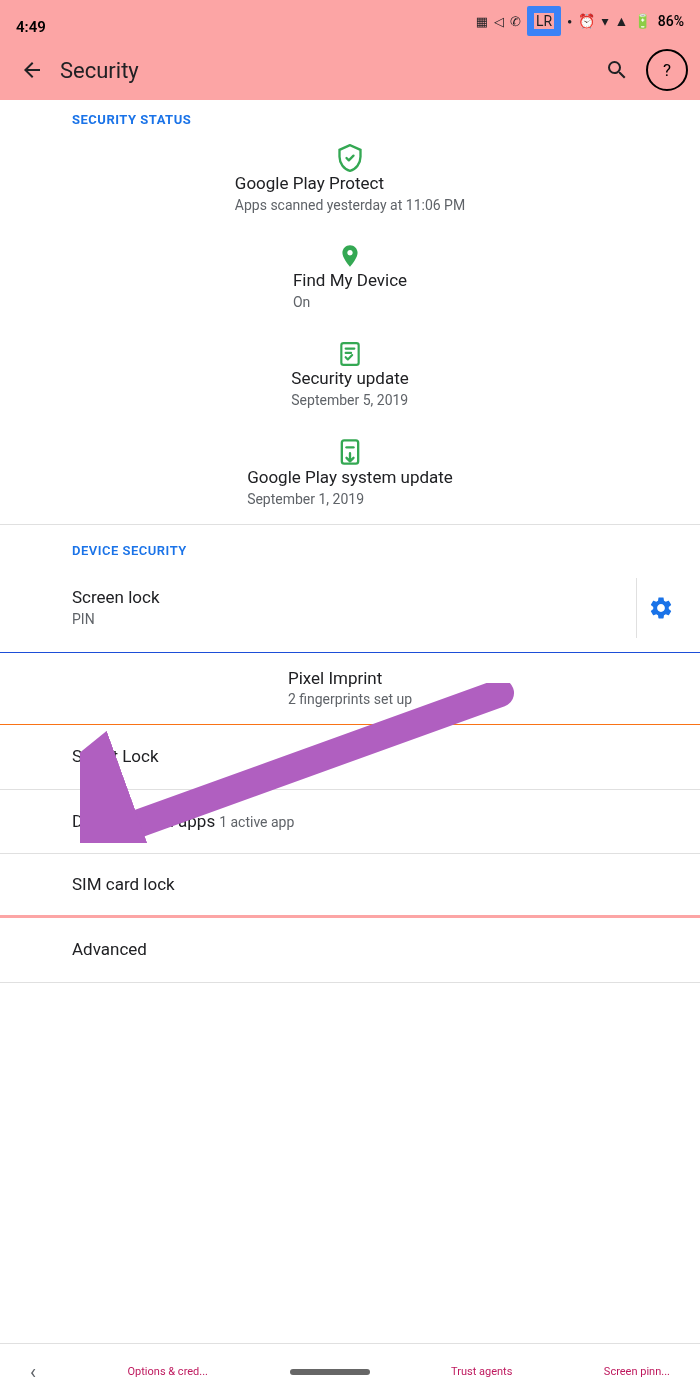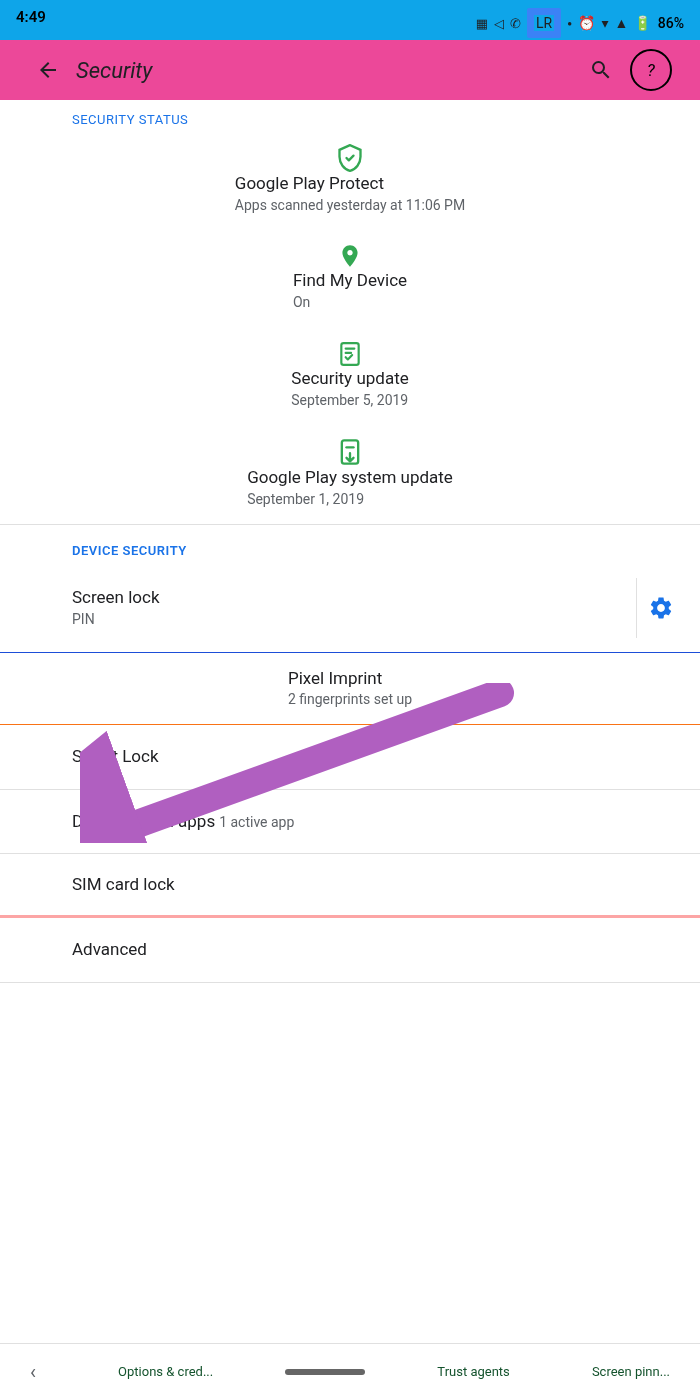--- a/index.html
+++ b/index.html
@@ -9,23 +9,23 @@
       font-family: 'Roboto', Arial, sans-serif;
       background: #fff;
       color: #202124;
       overflow-x: hidden;
     }
 
     
     .status-bar {
       display: flex;
       justify-content: space-between;
-      align-items: flex-start;
+      align-items: flex-end;
       padding: 8px 16px 4px 16px;
-      background: #0ea5e9;
+      background: #fca5a5;
       height: 40px;
     }
     .status-time {
       font-size: 15px;
       font-weight: 600;
       color: #000;
     }
     .status-icons {
       display: flex;
       align-items: center;
@@ -34,24 +34,23 @@
     .status-battery {
       font-size: 14px;
       font-weight: 500;
       color: #000;
     }
 
     
     .toolbar {
       display: flex;
       align-items: center;
-      padding: 4px 28px;
+      padding: 4px 12px;
       height: 60px;
-      background: #ec4899;
-      font-style: italic;
+      background: #fca5a5;
     }
     .toolbar-back {
       width: 40px;
       height: 40px;
       display: flex;
       align-items: center;
       justify-content: center;
       cursor: pointer;
       font-size: 22px;
       color: #000;
@@ -185,43 +184,43 @@
       width: 700px;
       height: 56px;
       background: #fff;
       border-top: 1px solid #e0e0e0;
       display: flex;
       align-items: center;
       justify-content: space-between;
       padding: 0 20px;
     }
     .bottom-nav-item {
-      font-size: 13px;
-      color: #14532d;
+      font-size: 11px;
+      color: #be185d;
       cursor: pointer;
       padding: 8px 10px;
     }
     .bottom-nav-back {
       font-size: 20px;
       color: #5f6368;
       cursor: pointer;
       padding: 8px 10px;
     }
     .bottom-home-pill {
       width: 80px;
       height: 6px;
       background: #666;
       border-radius: 3px;
     }
 
     
     .security-status-label {
       padding: 12px 72px 6px 72px;
       font-size: 13px;
-      font-weight: 400;
+      font-weight: 700;
       color: #1a73e8;
       letter-spacing: 0.5px;
       text-transform: uppercase;
     }
 
     
     .top-clip {
       overflow: hidden;
       height: 30px;
     }

